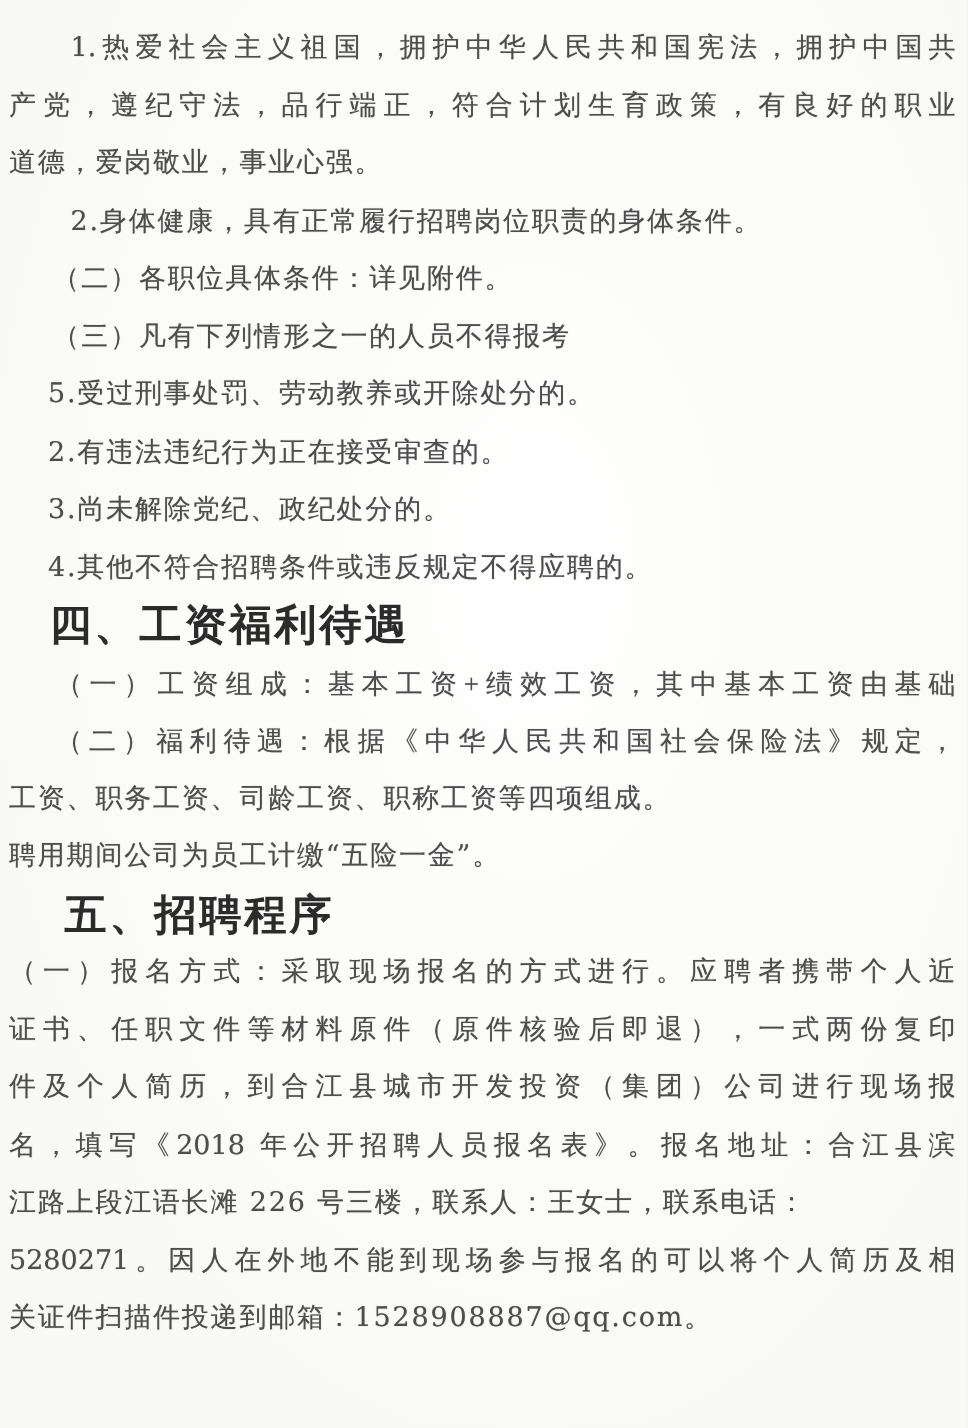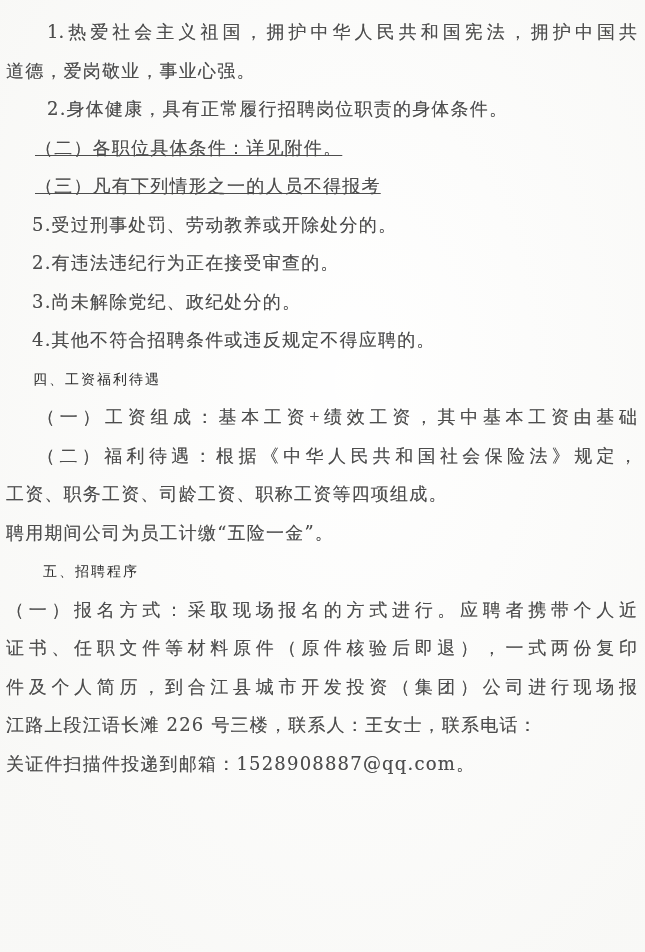--- a/index.html
+++ b/index.html
@@ -32,51 +32,54 @@
   
   .j {
     white-space: normal;
     text-align: justify;
     text-align-last: justify;
     letter-spacing: 0;
   }
   
   .hd {
     font-family: "DejaVu Sans", "Liberation Sans", sans-serif;
-    font-weight: normal;
-    font-size: 14px;
+    font-weight: bold;
+    font-size: 28px;
     color: #2b2b2b;
     letter-spacing: 2px;
     text-shadow: none;
   }
   
   .i41 { padding-left: 41px; }
   .i37 { padding-left: 37px; }
   .i31 { padding-left: 31px; font-family: Liberation Serif, serif; }
-  .i29 { padding-left: 29px; text-decoration: underline; }
+  .i29 { padding-left: 29px; }
   .i27 { padding-left: 27px; }
   .i26 { padding-left: 26px; }
 </style>
 </head>
 <body>
 
 <div class="page">
   <div class="line i41 j">1.热爱社会主义祖国，拥护中华人民共和国宪法，拥护中国共</div>
+  <div class="line j">产党，遵纪守法，品行端正，符合计划生育政策，有良好的职业</div>
   <div class="line">道德，爱岗敬业，事业心强。</div>
   <div class="line i41">2.身体健康，具有正常履行招聘岗位职责的身体条件。</div>
   <div class="line i29">（二）各职位具体条件：详见附件。</div>
   <div class="line i29">（三）凡有下列情形之一的人员不得报考</div>
   <div class="line i26">5.受过刑事处罚、劳动教养或开除处分的。</div>
   <div class="line i26">2.有违法违纪行为正在接受审查的。</div>
   <div class="line i26">3.尚未解除党纪、政纪处分的。</div>
   <div class="line i26">4.其他不符合招聘条件或违反规定不得应聘的。</div>
   <div class="line i27 hd">四、工资福利待遇</div>
   <div class="line i31 j">（一）工资组成：基本工资+绩效工资，其中基本工资由基础</div>
   <div class="line i31 j">（二）福利待遇：根据《中华人民共和国社会保险法》规定，</div>
   <div class="line">工资、职务工资、司龄工资、职称工资等四项组成。</div>
   <div class="line">聘用期间公司为员工计缴“五险一金”。</div>
   <div class="line i37 hd">五、招聘程序</div>
   <div class="line j">（一）报名方式：采取现场报名的方式进行。应聘者携带个人近</div>
   <div class="line j">证书、任职文件等材料原件（原件核验后即退），一式两份复印</div>
   <div class="line j">件及个人简历，到合江县城市开发投资（集团）公司进行现场报</div>
+  <div class="line j">名，填写《2018 年公开招聘人员报名表》。报名地址：合江县滨</div>
   <div class="line">江路上段江语长滩 226 号三楼，联系人：王女士，联系电话：</div>
+  <div class="line j">5280271。因人在外地不能到现场参与报名的可以将个人简历及相</div>
   <div class="line">关证件扫描件投递到邮箱：1528908887@qq.com。</div>
 </div>
 
 </body></html>

